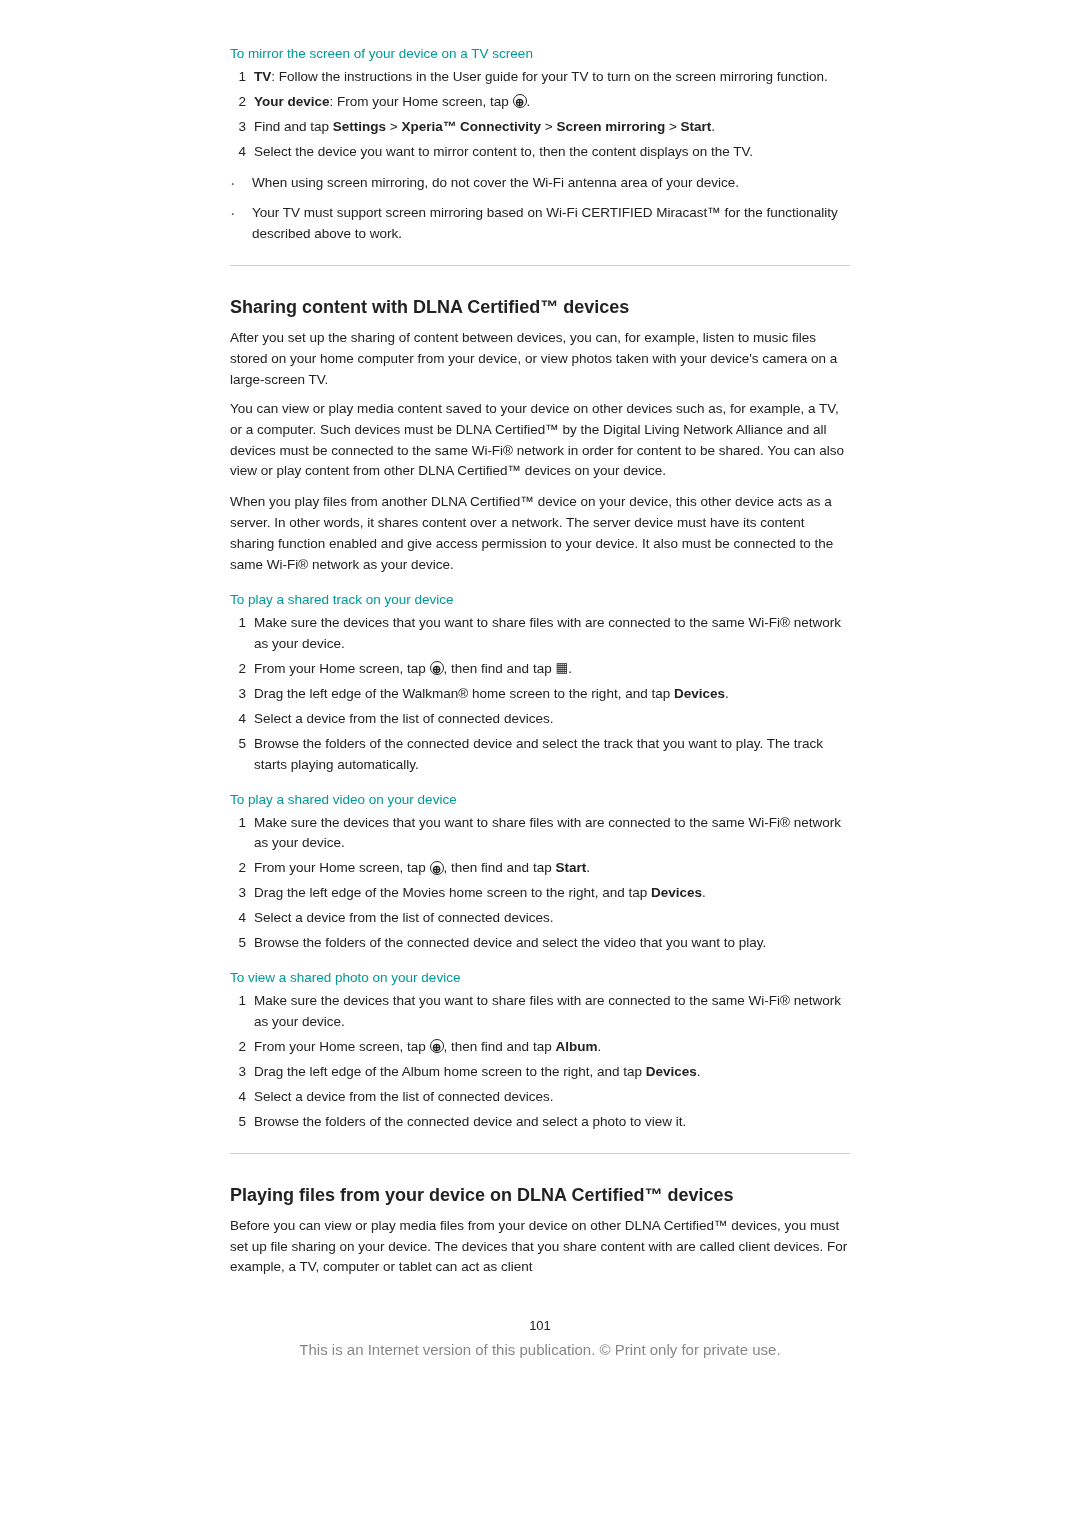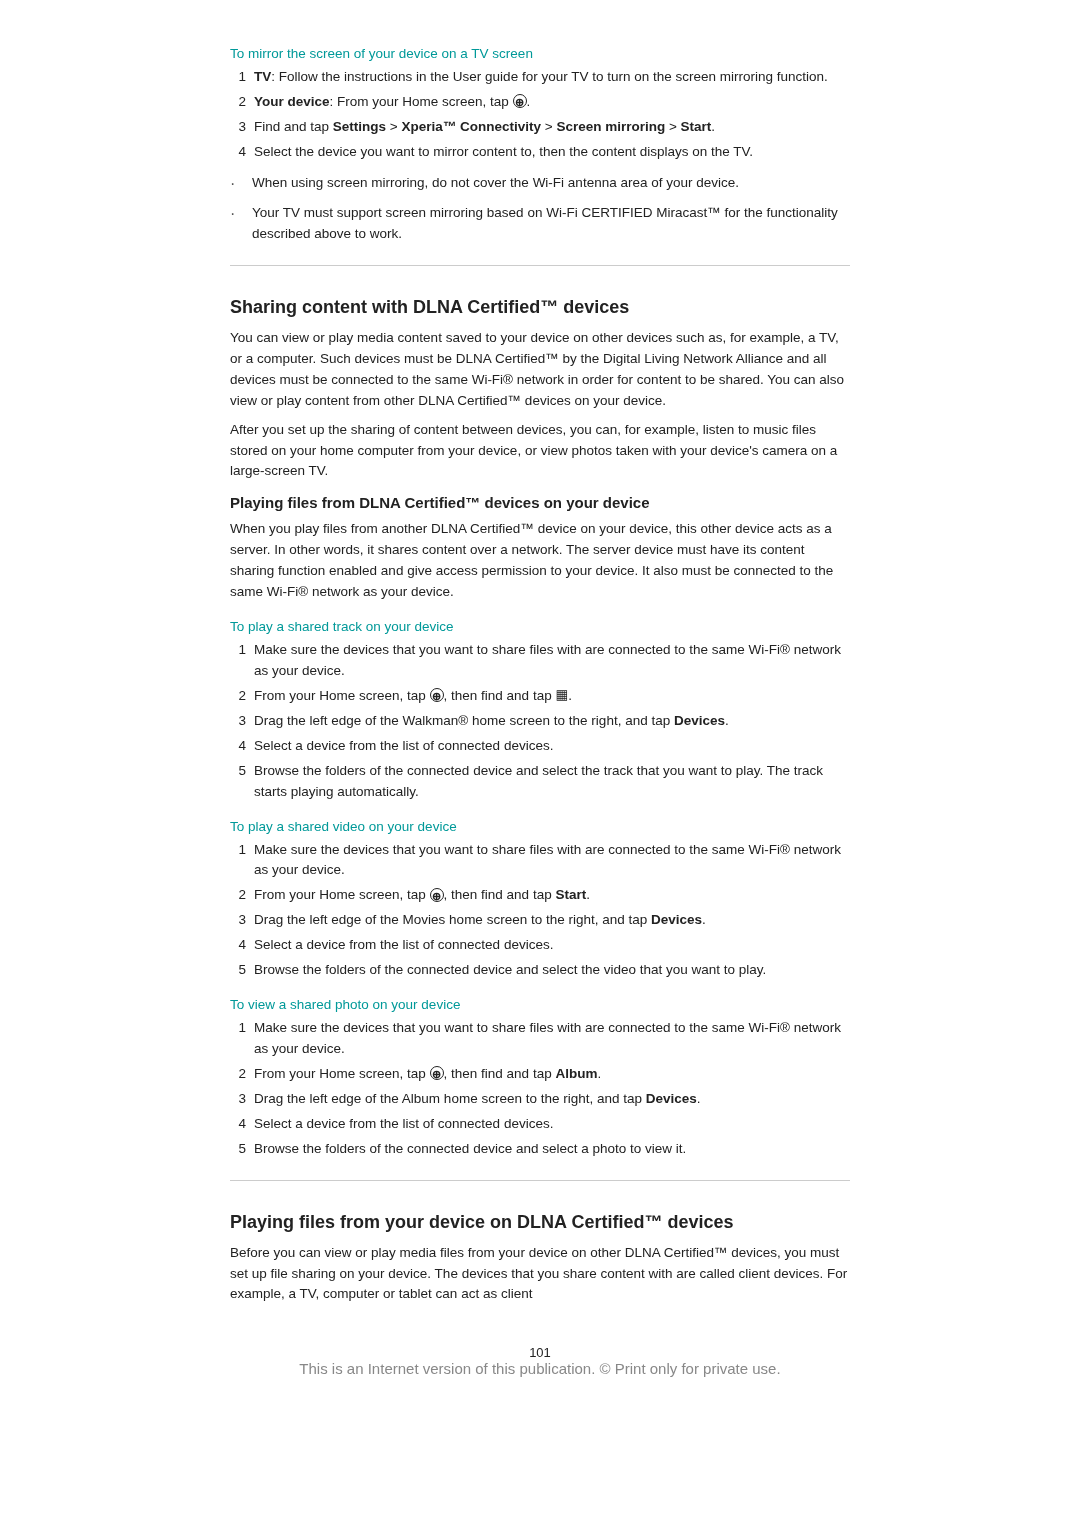--- a/index.html
+++ b/index.html
@@ -79,20 +79,21 @@
     }
     b, strong { font-weight: bold; }
     .page-footer {
       text-align: center;
       margin-top: 30px;
       padding-top: 10px;
     }
     .page-number {
       font-size: 13px;
       color: #222;
+      margin-bottom: 8px;
     }
     .footer-note {
       font-size: 15px;
       color: #888;
     }
     .heading-section {
       border-top: 1px solid #ccc;
       margin-top: 20px;
       padding-top: 27px;
       margin-bottom: 10px;
@@ -128,26 +129,25 @@
     <span class="bullet">·</span>
     <span>When using screen mirroring, do not cover the Wi-Fi antenna area of your device.</span>
   </div>
   <div class="note">
     <span class="bullet">·</span>
     <span>Your TV must support screen mirroring based on Wi-Fi CERTIFIED Miracast™ for the functionality described above to work.</span>
   </div>
 
   <div class="heading-section">
     <h2>Sharing content with DLNA Certified™ devices</h2>
+    <p>After you set up the sharing of content between devices, you can, for example, listen to music files stored on your home computer from your device, or view photos taken with your device's camera on a large-screen TV.</p>
     <p>You can view or play media content saved to your device on other devices such as, for example, a TV, or a computer. Such devices must be DLNA Certified™ by the Digital Living Network Alliance and all devices must be connected to the same Wi-Fi® network in order for content to be shared. You can also view or play content from other DLNA Certified™ devices on your device.</p>
-    <p>After you set up the sharing of content between devices, you can, for example, listen to music files stored on your home computer from your device, or view photos taken with your device's camera on a large-screen TV.</p>
-  </div>
-
-  <div class="section-block">
-    <h3>Playing files from DLNA Certified™ devices on your device</h3>
+  </div>
+
+  <div class="section-block">
     <p>When you play files from another DLNA Certified™ device on your device, this other device acts as a server. In other words, it shares content over a network. The server device must have its content sharing function enabled and give access permission to your device. It also must be connected to the same Wi-Fi® network as your device.</p>
   </div>
 
   <div class="section-block">
     <div class="section-title teal">To play a shared track on your device</div>
     <ol>
       <li>
         <span class="num">1</span>
         <span class="content">Make sure the devices that you want to share files with are connected to the same Wi-Fi® network as your device.</span>
       </li>

